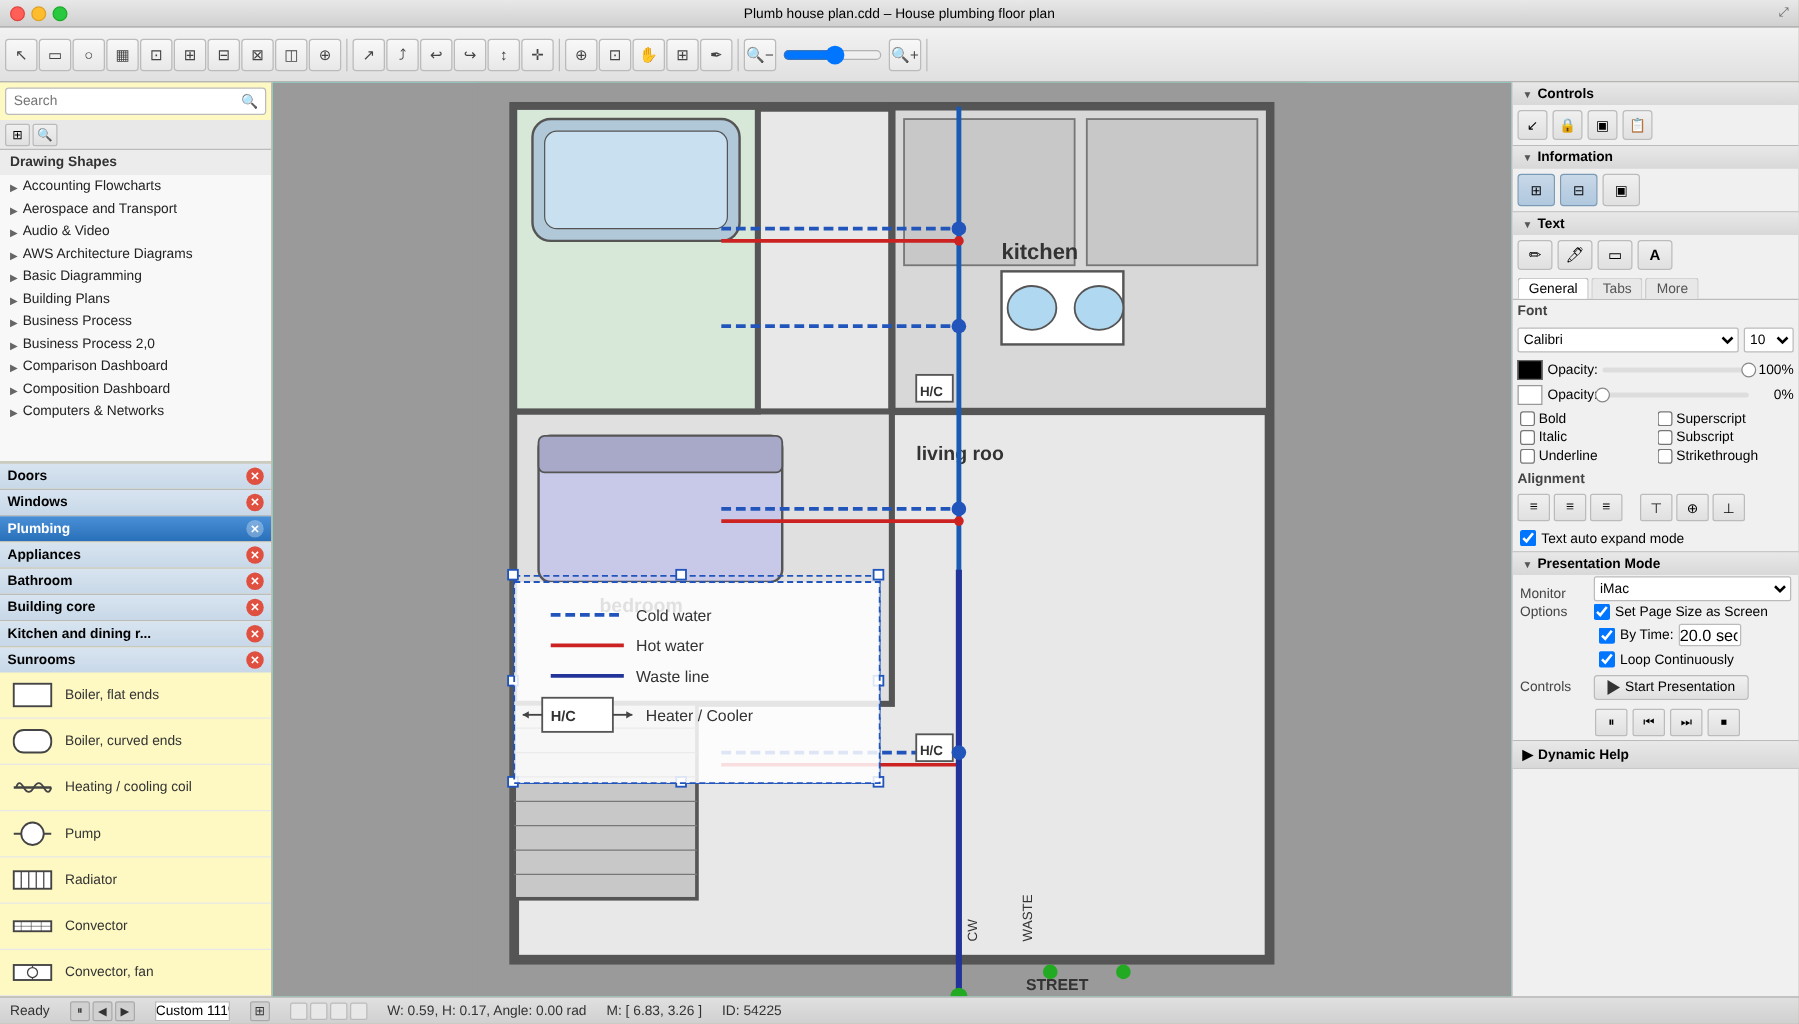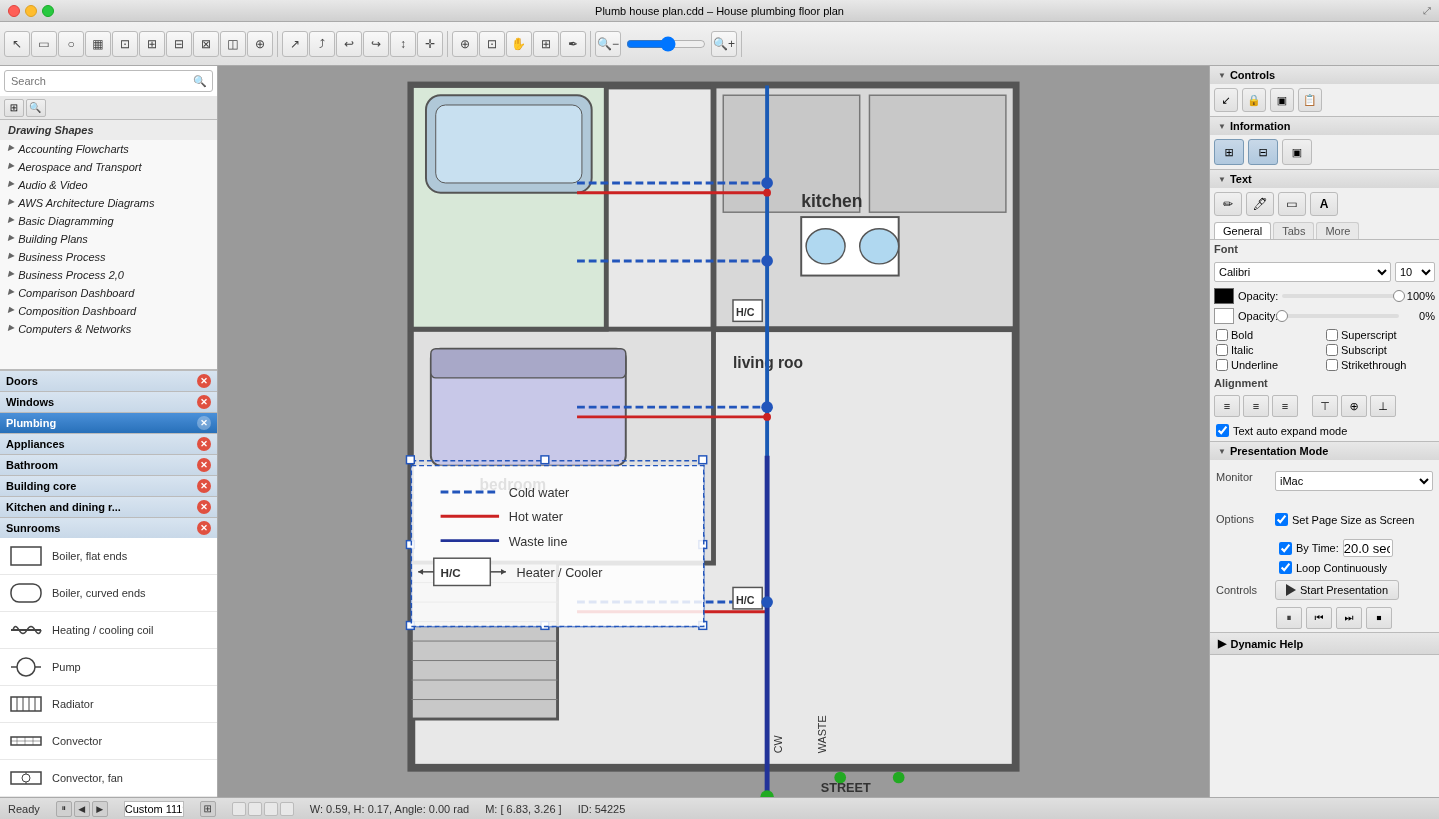--- a/index.html
+++ b/index.html
@@ -16,31 +16,31 @@
 
     
     #toolbar { height: 44px; background: linear-gradient(to bottom, #f2f2f2, #e0e0e0); border-bottom: 1px solid #aaa; display: flex; align-items: center; padding: 0 4px; gap: 2px; }
     .tb-group { display: flex; align-items: center; gap: 1px; border-right: 1px solid #bbb; padding-right: 4px; margin-right: 2px; }
     .tb-btn { width: 26px; height: 26px; background: linear-gradient(to bottom, #f8f8f8, #e8e8e8); border: 1px solid #bbb; border-radius: 3px; display: flex; align-items: center; justify-content: center; cursor: pointer; font-size: 12px; color: #444; }
 
     
     #main { display: flex; height: calc(819px - 22px - 44px - 22px); }
 
     
-    #left-panel { width: 218px; background: #ffffff; border-right: 1px solid #aaa; display: flex; flex-direction: column; overflow: hidden; }
+    #left-panel { width: 218px; background: #fef9c3; border-right: 1px solid #aaa; display: flex; flex-direction: column; overflow: hidden; }
     #search-bar { padding: 4px; }
     #search-input { width: 100%; height: 22px; border: 1px solid #bbb; border-radius: 3px; padding: 0 22px 0 6px; font-size: 11px; background: white; }
     .search-wrapper { position: relative; }
     .search-icon-inner { position: absolute; right: 6px; top: 50%; transform: translateY(-50%); font-size: 11px; color: #888; }
     #left-toolbar { height: 24px; background: #e8e8e8; border-bottom: 1px solid #bbb; display: flex; align-items: center; padding: 0 4px; gap: 2px; }
     #left-toolbar .lt-btn { width: 20px; height: 18px; background: linear-gradient(to bottom, #f0f0f0, #e0e0e0); border: 1px solid #bbb; border-radius: 2px; display: flex; align-items: center; justify-content: center; font-size: 10px; cursor: pointer; }
 
     
     #shapes-list { flex: 1; overflow-y: auto; background: #f8f8f8; }
-    .shape-category { padding: 3px 8px; font-size: 11px; color: #222; cursor: pointer; display: flex; align-items: flex-start; gap: 4px; font-style: italic; }
+    .shape-category { padding: 3px 8px; font-size: 11px; color: #222; cursor: pointer; display: flex; align-items: flex-end; gap: 4px; }
     .shape-category .arrow { font-size: 8px; color: #666; }
     .shape-category.header { font-weight: 600; color: #333; background: #ececec; padding: 4px 8px; }
 
     
     #open-panels { border-top: 1px solid #bbb; }
     .open-panel { border-top: 1px solid #bbb; }
     .open-panel-header { padding: 3px 6px; background: linear-gradient(to bottom, #d8e4f0, #c8d8e8); display: flex; align-items: center; justify-content: space-between; cursor: pointer; font-size: 11px; font-weight: 600; }
     .open-panel-header .close-x { width: 14px; height: 14px; background: #e05040; border-radius: 50%; display: flex; align-items: center; justify-content: center; color: white; font-size: 9px; font-weight: bold; }
     .open-panel.active .open-panel-header { background: linear-gradient(to bottom, #4a90d9, #2870b9); color: white; }
     .open-panel.active .open-panel-header .close-x { background: rgba(255,255,255,0.3); }
@@ -99,21 +99,21 @@
     .check-item input { width: 12px; height: 12px; }
 
     
     .align-row { display: flex; gap: 3px; padding: 3px 4px; }
     .align-btn { width: 26px; height: 22px; background: linear-gradient(to bottom, #f0f0f0, #e0e0e0); border: 1px solid #bbb; border-radius: 2px; display: flex; align-items: center; justify-content: center; font-size: 11px; cursor: pointer; }
 
     
     .tae-row { display: flex; align-items: center; gap: 4px; padding: 4px 6px; font-size: 11px; }
 
     
-    .pm-row { display: flex; align-items: flex-start; gap: 4px; padding: 11px 6px; font-size: 11px; }
+    .pm-row { display: flex; align-items: flex-end; gap: 4px; padding: 1px 6px; font-size: 11px; }
     .pm-label { font-size: 11px; color: #444; min-width: 55px; }
     .pm-select { height: 20px; flex: 1; border: 1px solid #bbb; border-radius: 2px; font-size: 11px; background: white; }
     .pm-checkbox-row { display: flex; align-items: center; gap: 4px; padding: 2px 6px; font-size: 11px; }
     .pm-time-row { display: flex; align-items: center; gap: 4px; padding: 2px 6px; font-size: 11px; }
     .pm-time-input { width: 50px; height: 18px; border: 1px solid #bbb; border-radius: 2px; font-size: 13px; text-align: right; padding-right: 2px; }
 
     
     .controls-row { display: flex; align-items: center; gap: 4px; padding: 4px 6px; }
     .ctrl-label { font-size: 11px; color: #444; min-width: 55px; }
     .start-btn { display: flex; align-items: center; gap: 4px; background: linear-gradient(to bottom, #f0f0f0, #e0e0e0); border: 1px solid #bbb; border-radius: 3px; padding: 3px 10px; cursor: pointer; font-size: 11px; }

